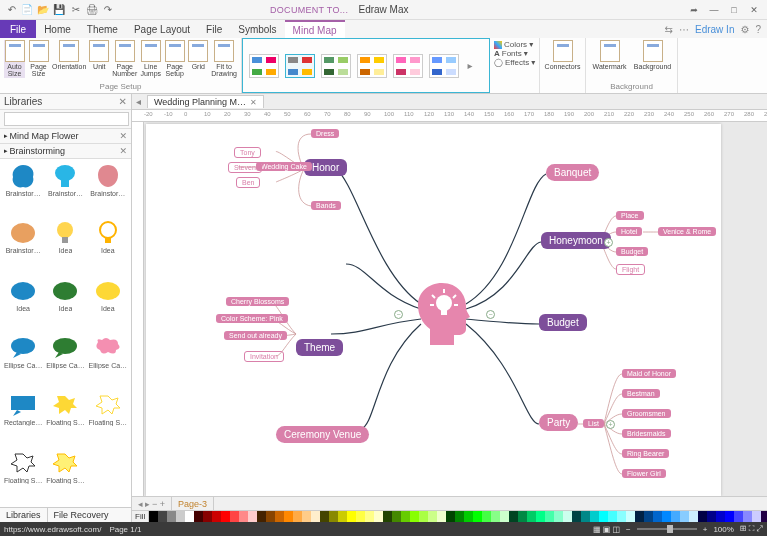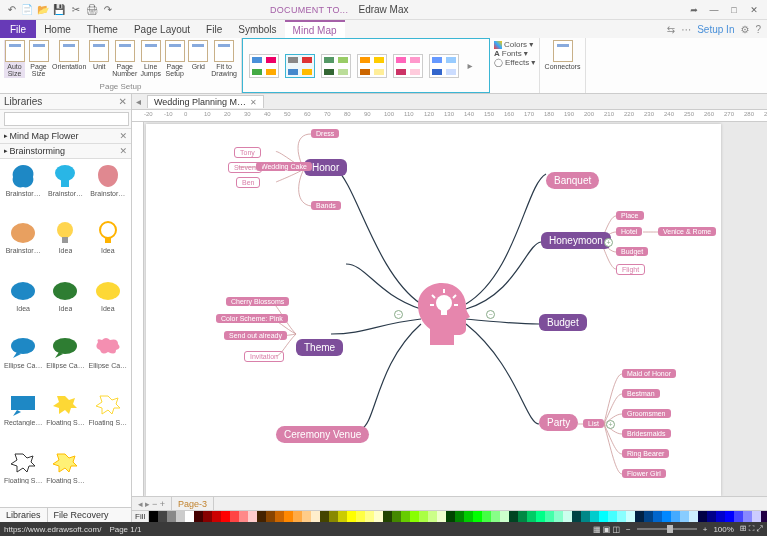--- a/index.html
+++ b/index.html
@@ -131,21 +131,21 @@
   <div class="file-tab">File</div>
   <div class="mt">Home</div>
   <div class="mt">Theme</div>
   <div class="mt">Page Layout</div>
   <div class="mt">File</div>
   <div class="mt">Symbols</div>
   <div class="mt active">Mind Map</div>
   <div class="signin">
     <span class="ico">⇆</span>
     <span class="ico">⋯</span>
-    <span>Setup In</span>
+    <span>Edraw In</span>
     <span class="ico">⚙</span>
     <span class="ico">?</span>
   </div>
 </div>
 
 <div class="ribbon">
   <div class="rgroup" style="width:242px">
     <div class="items">
       <div class="ritem sel">
           <div class="ic"></div>
@@ -247,20 +247,33 @@
   <div class="rgroup" style="width:46px">
     <div class="items">
         <div class="ritem" style="width:40px">
           <div class="ic"></div>
           <span>Connectors</span>
         </div>
       </div>
     <div class="lbl">&nbsp;</div>
   </div>
 
+  <div class="rgroup" style="width:92px">
+    <div class="items">
+      <div class="ritem" style="width:42px">
+          <div class="ic"></div>
+          <span>Watermark</span>
+        </div>
+      <div class="ritem" style="width:44px">
+          <div class="ic"></div>
+          <span>Background</span>
+        </div>
+    </div>
+    <div class="lbl">Background</div>
+  </div>
 </div>
 
 <div class="workarea">
 
   <div class="libpanel">
     <div class="libhead">
       <span>Libraries</span>
       <span class="cls">✕</span>
     </div>
     <div class="libsearch">
@@ -531,21 +544,21 @@
 
 
         <div class="node nd-purple" style="left:150px;top:215px">Theme</div>
         <div class="node nd-sm" style="left:80px;top:173px">Cherry Blossoms</div>
         <div class="node nd-sm" style="left:70px;top:190px">Color Scheme: Pink</div>
         <div class="node nd-sm" style="left:78px;top:207px">Send out already</div>
         <div class="node nd-sm br" style="left:98px;top:227px">Invitation</div>
 
         <div class="node nd-pink-rd" style="left:130px;top:302px">Ceremony Venue</div>
 
-        <div class="node nd-pink-rd" style="left:400px;top:48px">Banquet</div>
+        <div class="node nd-pink-rd" style="left:400px;top:40px">Banquet</div>
 
         <div class="node nd-purple" style="left:395px;top:108px">Honeymoon</div>
         <div class="node nd-sm" style="left:470px;top:87px">Place</div>
         <div class="node nd-sm" style="left:470px;top:103px">Hotel</div>
         <div class="node nd-sm" style="left:512px;top:103px">Venice &amp; Rome</div>
         <div class="node nd-sm" style="left:470px;top:123px">Budget</div>
         <div class="node nd-sm br" style="left:470px;top:140px">Flight</div>
 
         <div class="node nd-purple" style="left:393px;top:190px">Budget</div>
 

